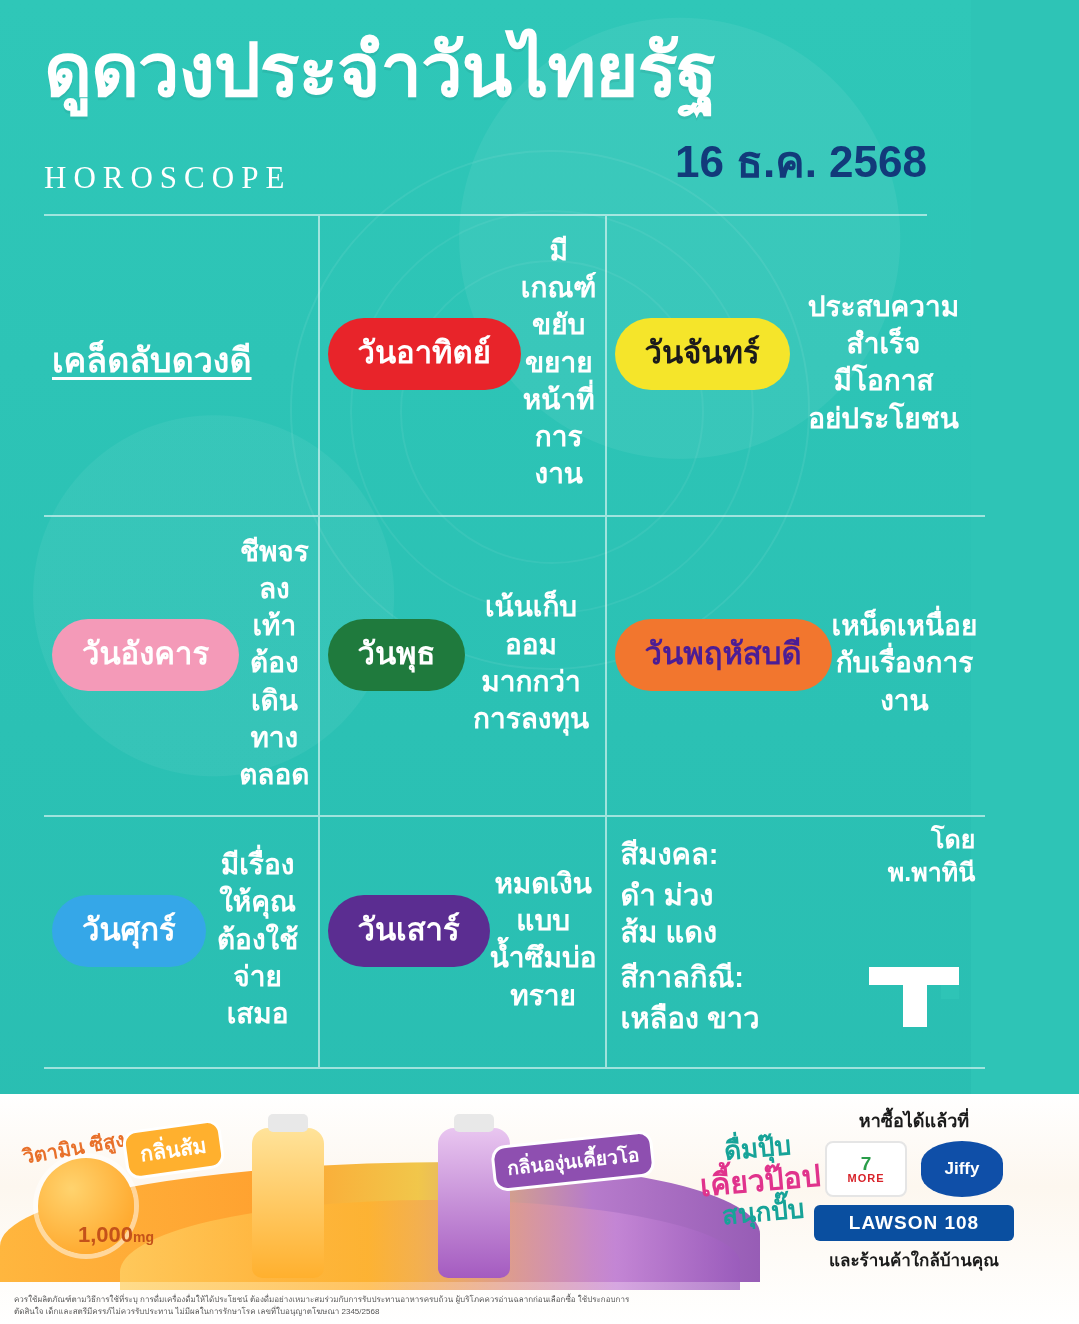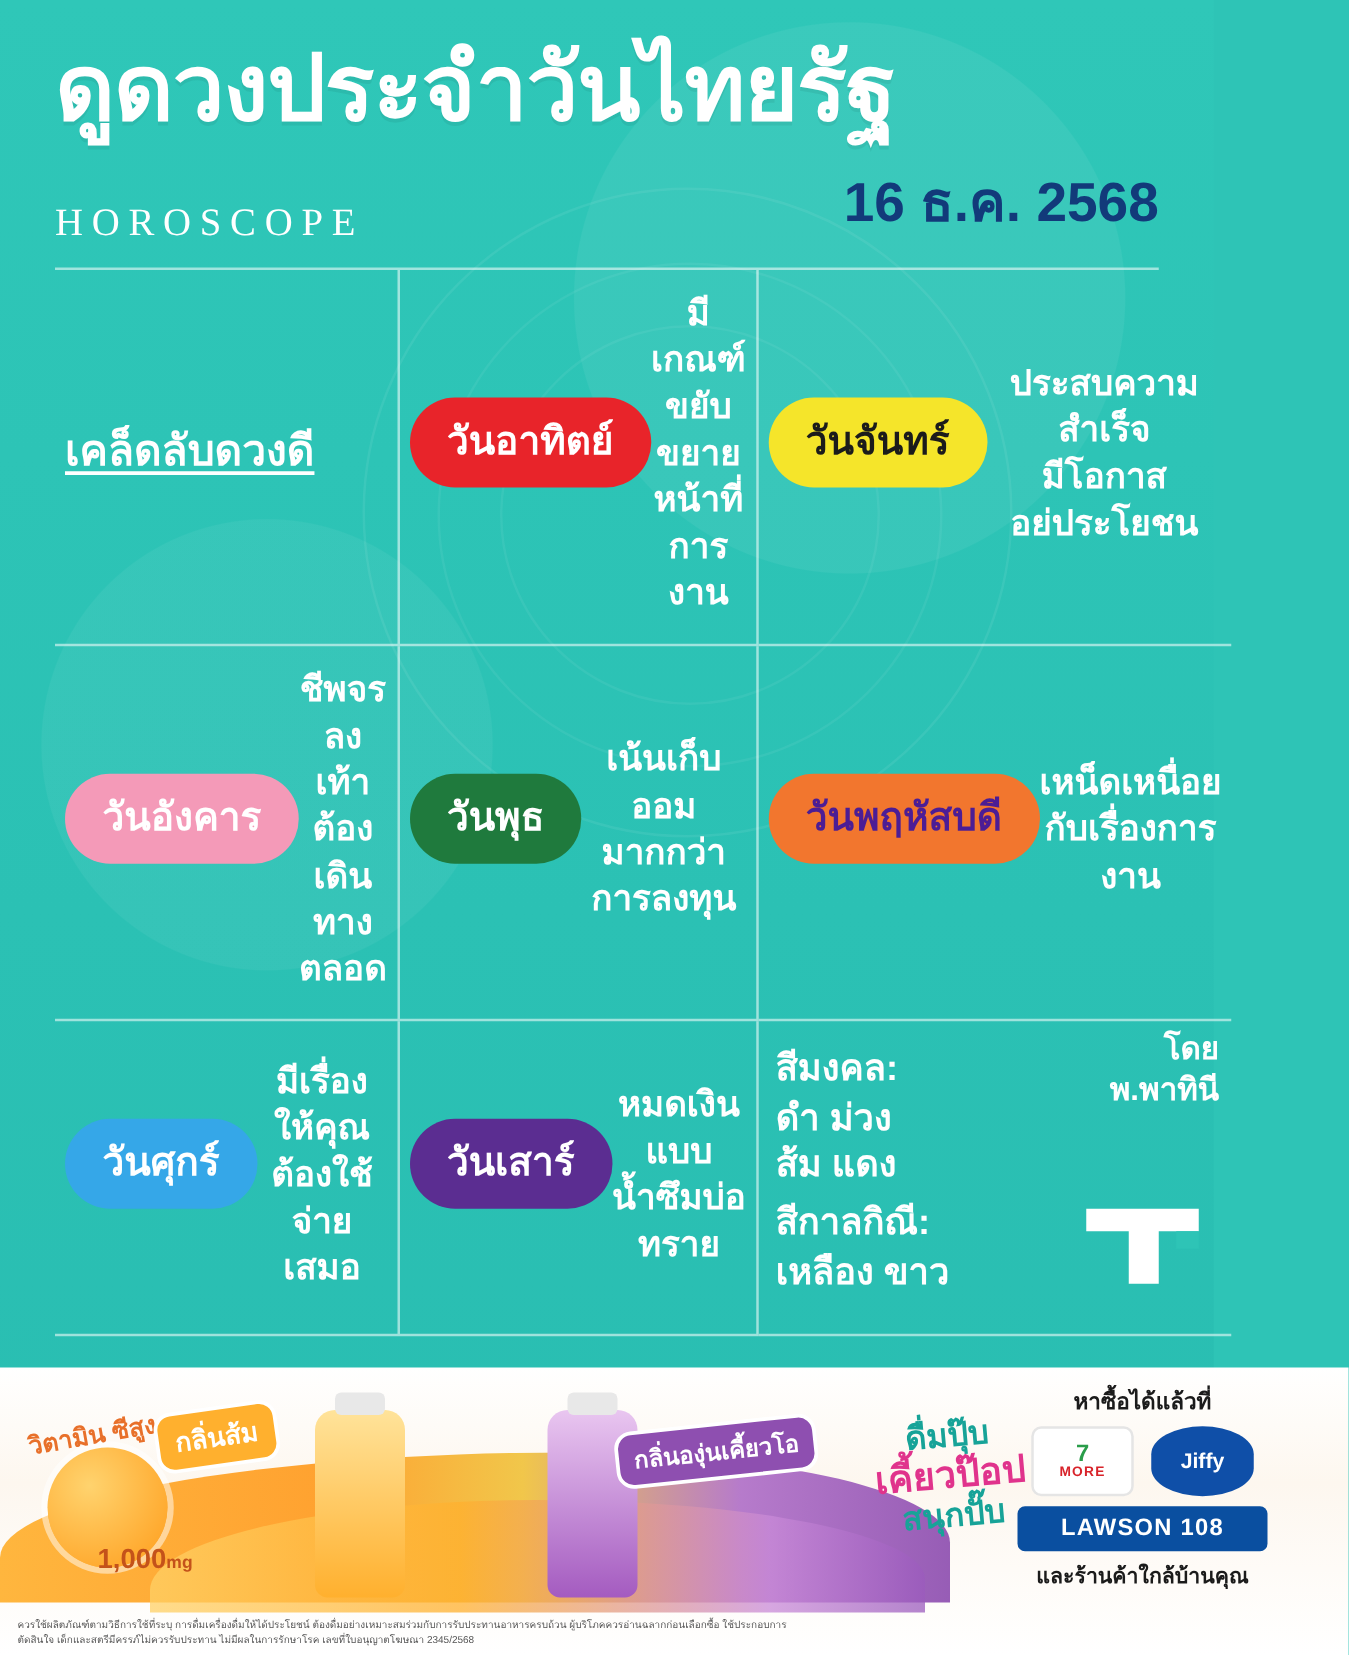--- a/index.html
+++ b/index.html
@@ -156,21 +156,21 @@
     position: absolute; left: 492px; bottom: 140px;
     background: #8e4fb0; color: #fff; font-weight: 700; font-size: 19px;
     padding: 5px 12px; border-radius: 14px; border: 3px solid #fff;
     transform: rotate(-6deg);
   }
   .vitamin-text {
     position: absolute; left: 22px; bottom: 160px;
     color: #e8702a; font-weight: 700; font-size: 20px; transform: rotate(-10deg);
   }
   .mg-text {
-    position: absolute; left: 78px; bottom: 64px;
+    position: absolute; left: 78px; bottom: 76px;
     color: #c4521a; font-weight: 700; font-size: 22px;
   }
   .mg-text small { font-size: 14px; }
   .slogan {
     position: absolute; left: 700px; bottom: 96px;
     color: #17a398; font-weight: 700; font-size: 26px; line-height: 1.15;
     transform: rotate(-5deg); text-align: center;
   }
   .slogan .pink { color: #e0338c; font-size: 30px; }
   .buy-at {

